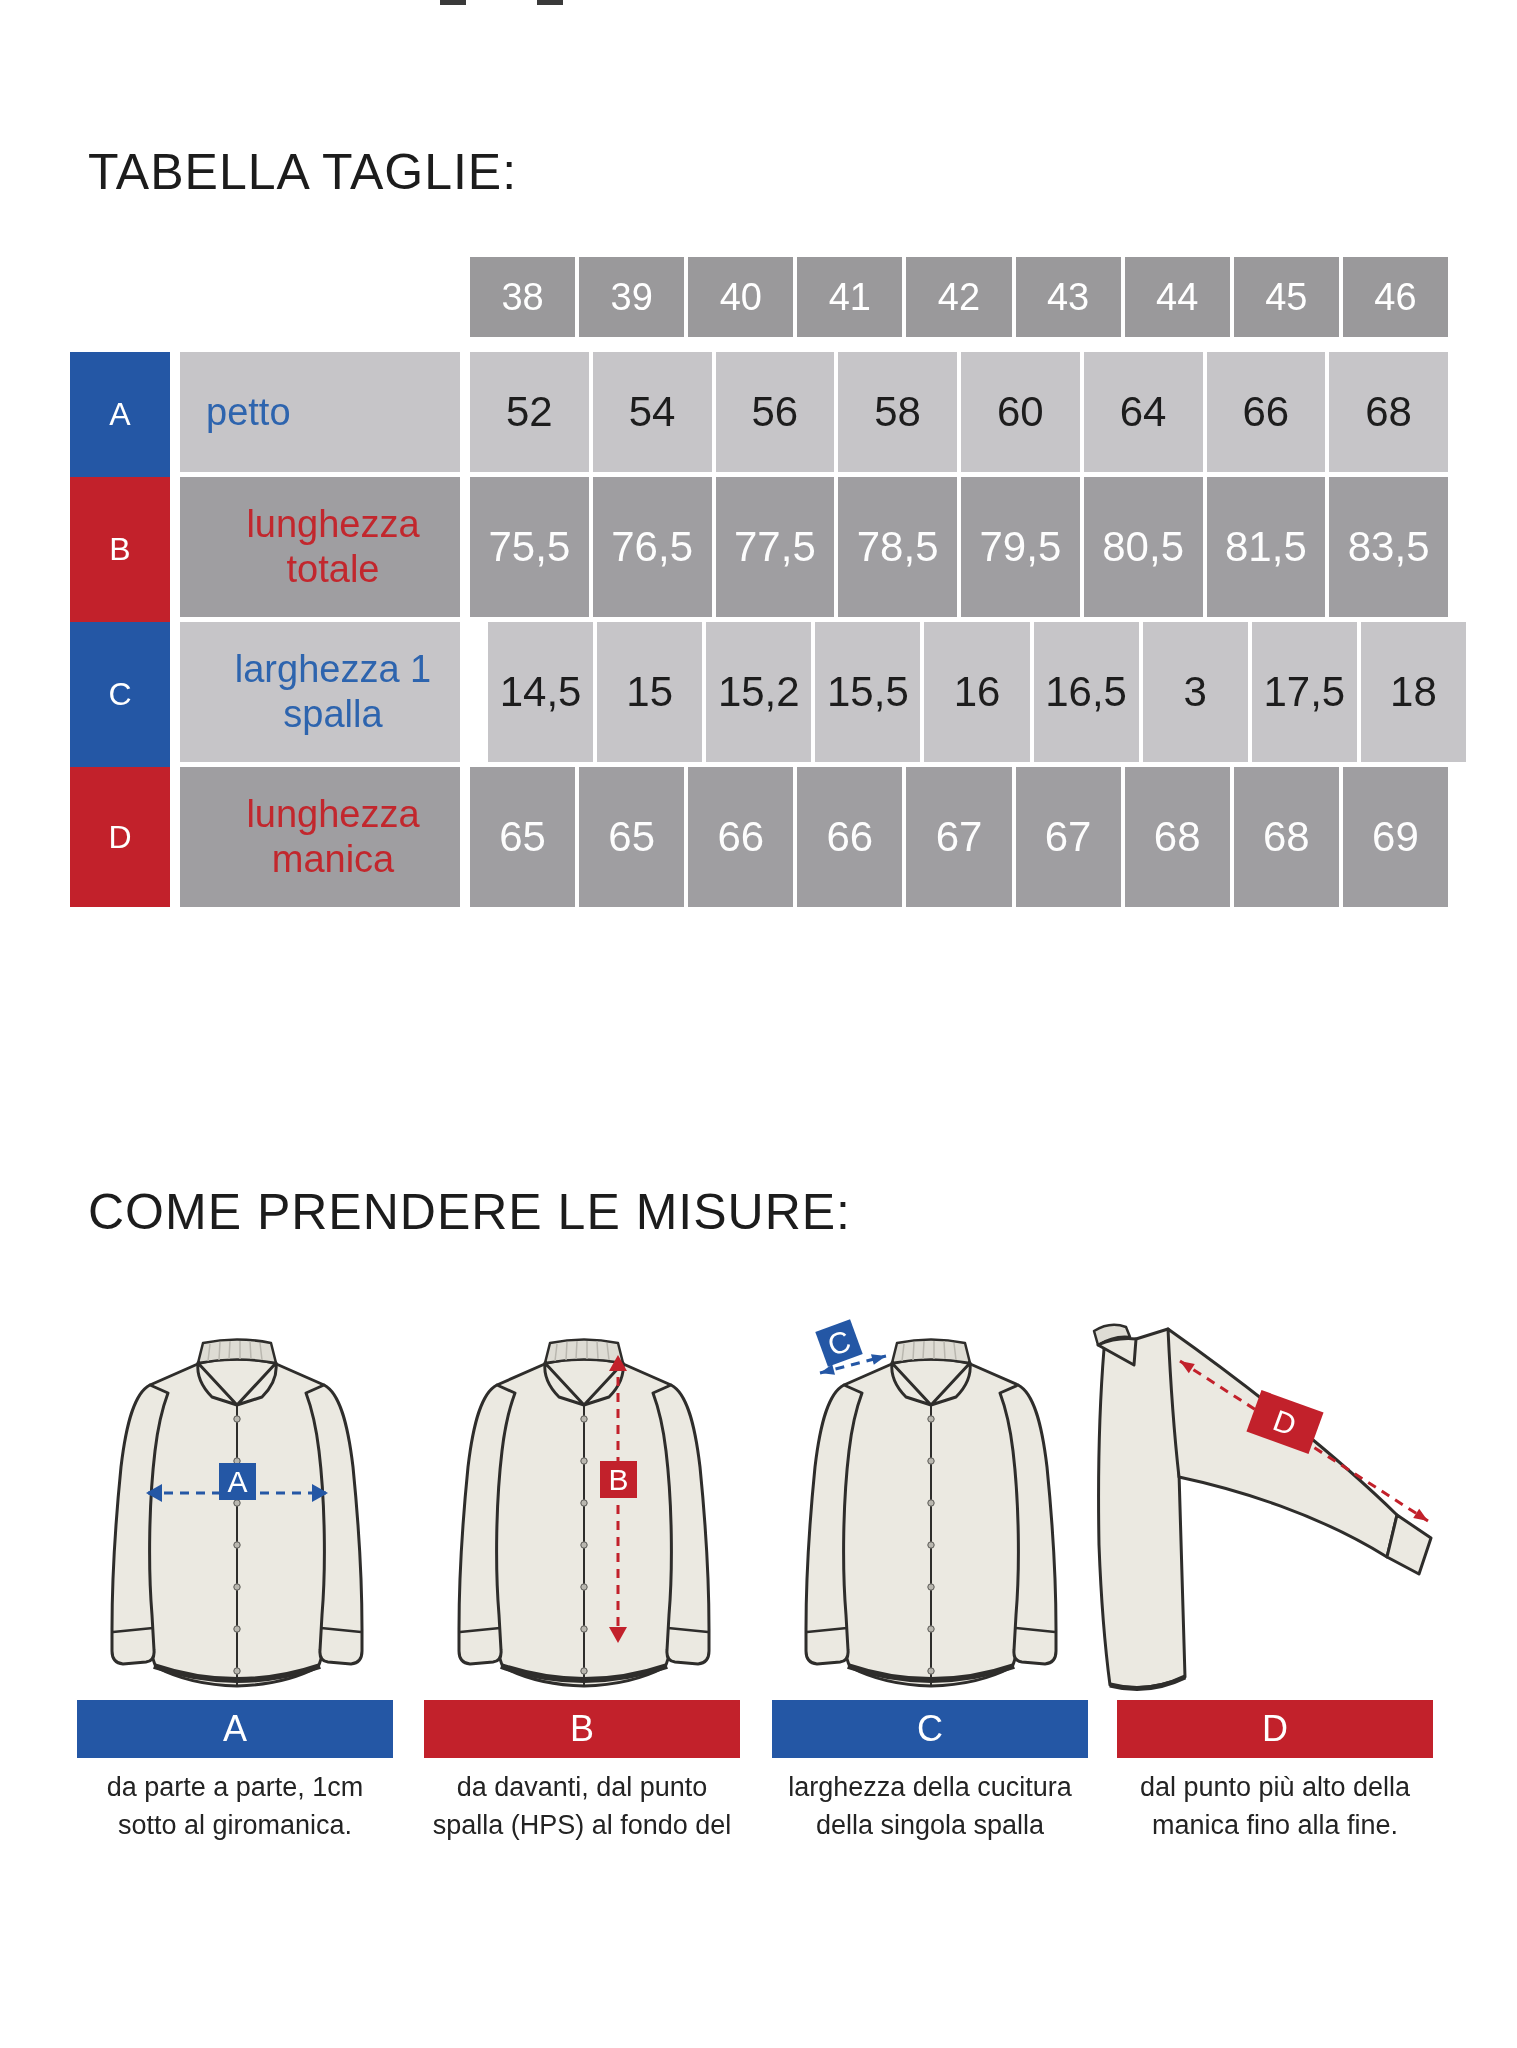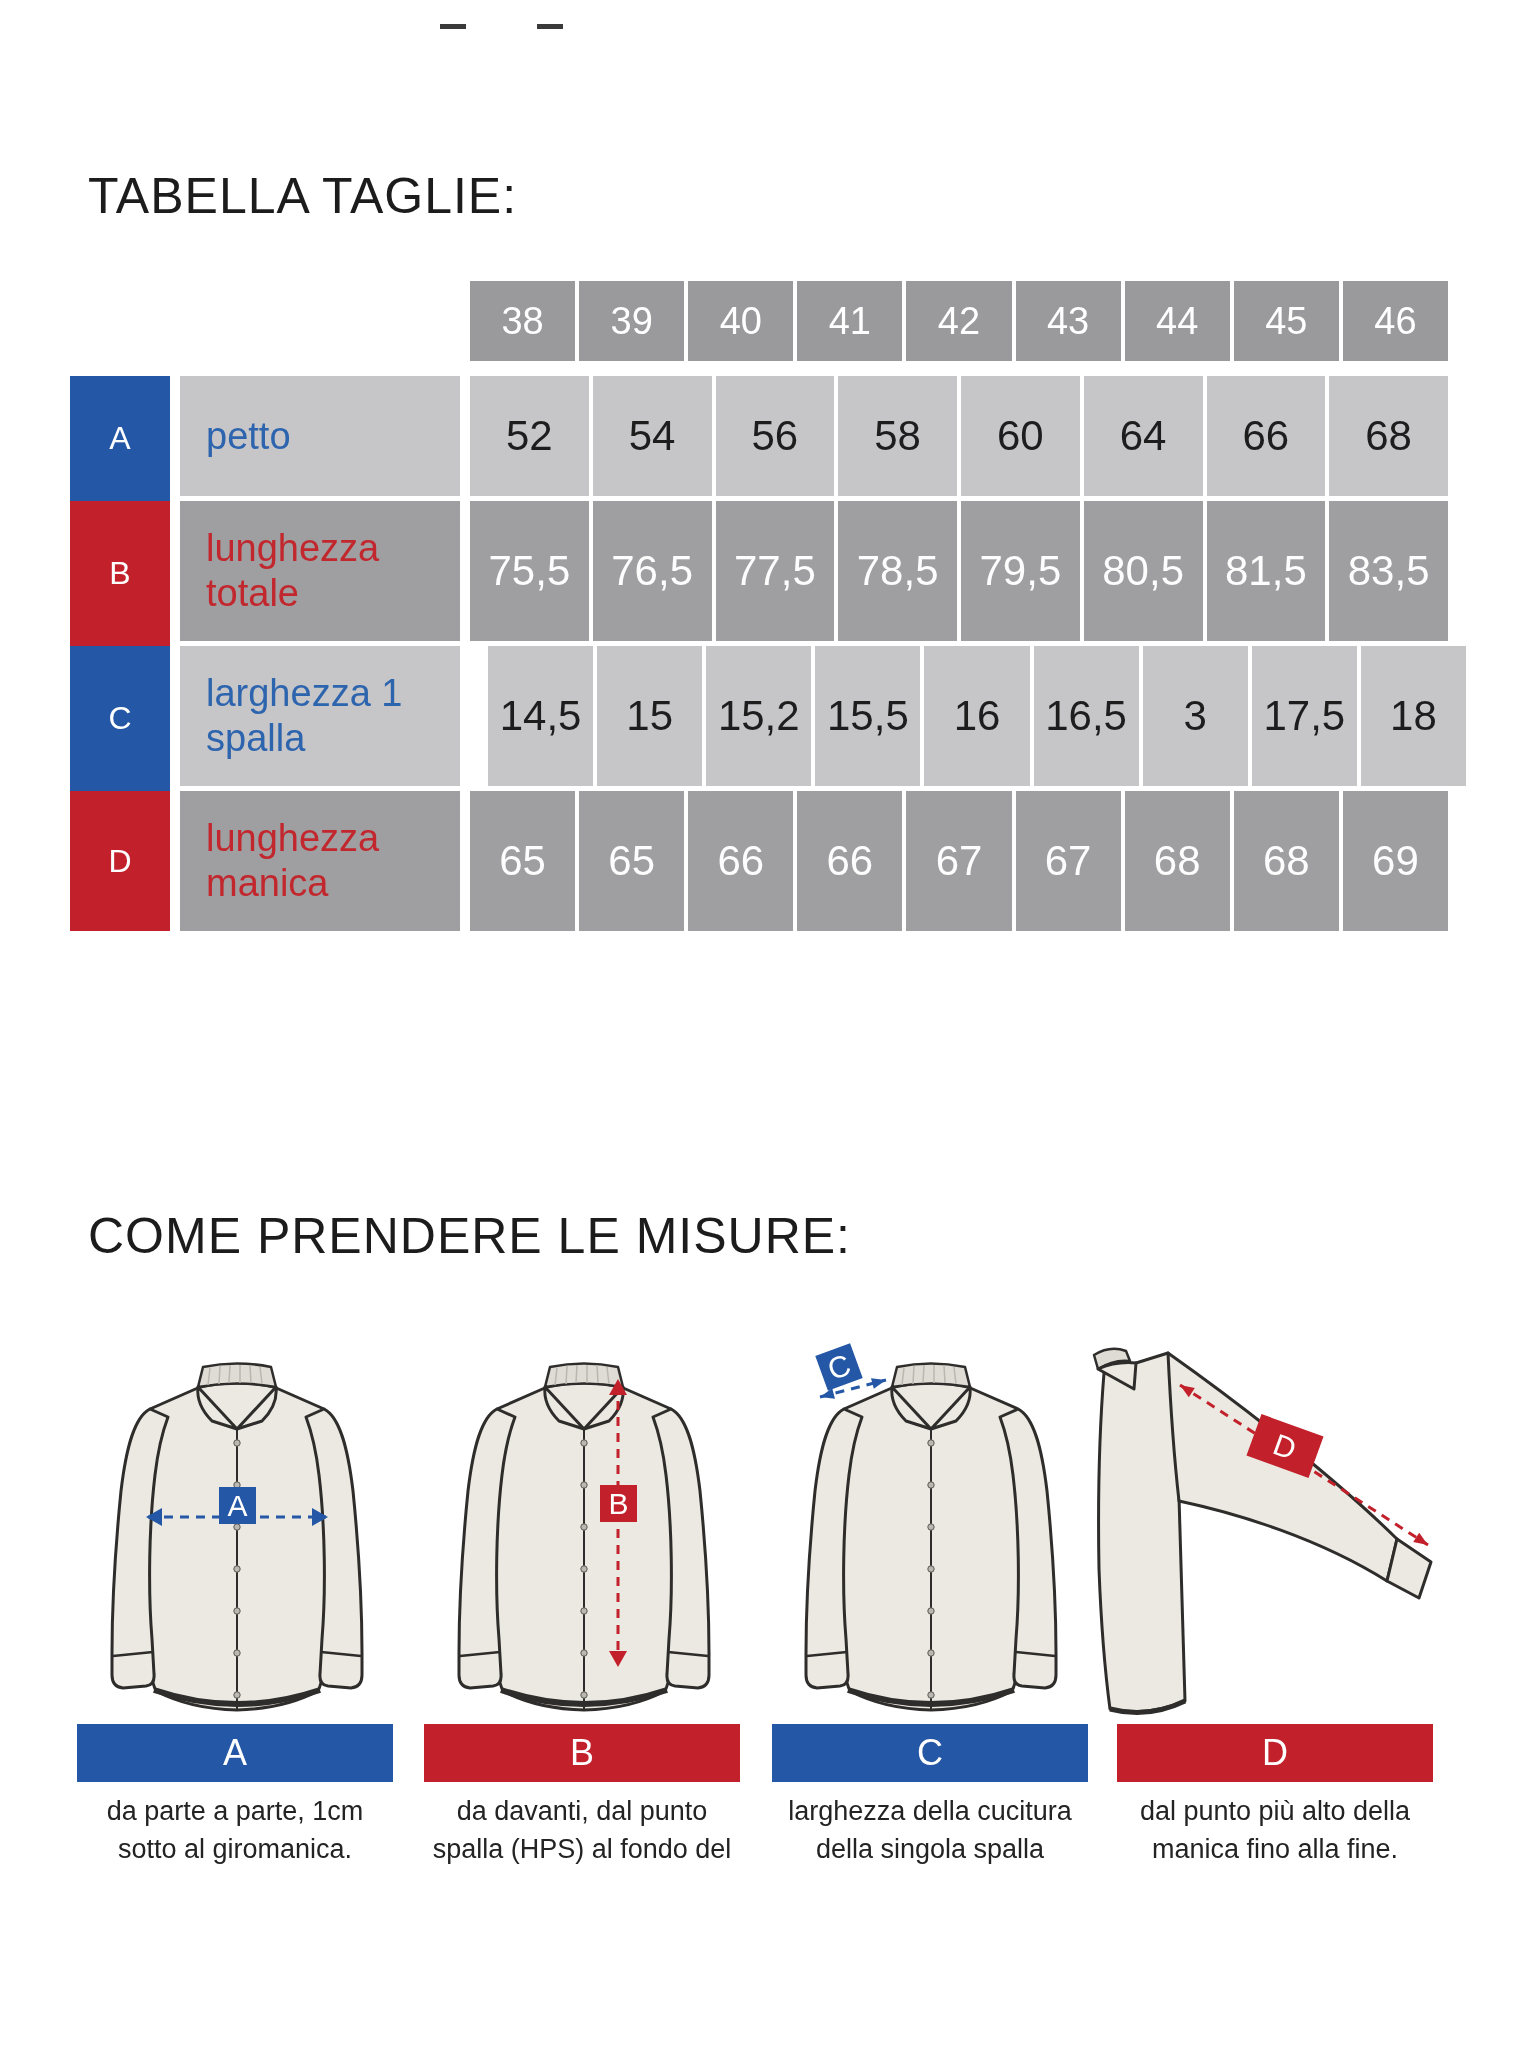--- a/index.html
+++ b/index.html
@@ -1,32 +1,32 @@
 <!DOCTYPE html>
 <html><head>
 <meta charset="utf-8">
 <style>
   html,body{margin:0;padding:0;background:#ffffff;}
   .page{position:relative;width:1517px;height:1852px;background:#ffffff;overflow:hidden;
-        font-family:"Liberation Sans", sans-serif;margin-top:24px;}
+        font-family:"Liberation Sans", sans-serif;}
   .crop-mark{position:absolute;top:0;height:5px;width:26px;background:#3a3a3a;}
   .m1{left:440px;} .m2{left:537px;}
   .title{position:absolute;left:88px;margin:0;font-weight:400;color:#1c1c1c;
          font-size:50px;letter-spacing:1px;white-space:nowrap;}
   .t1{top:143px;} .t2{top:1183px;}
 
   
   .sizes-row{position:absolute;left:470px;top:257px;width:978px;height:80px;display:flex;gap:4px;}
   .cell{flex:1;display:flex;align-items:center;justify-content:center;}
   .head{background:#9a999b;color:#ffffff;font-size:38px;}
   .letter-stack{position:absolute;left:70px;top:352px;width:100px;display:flex;flex-direction:column;}
   .letter{display:flex;align-items:center;justify-content:center;color:#ffffff;font-size:32px;}
   .bg-blue{background:#2457a5;} .bg-red{background:#c2212b;}
   .label-cell{position:absolute;left:180px;width:280px;display:flex;align-items:center;
-              box-sizing:border-box;padding-left:26px;font-size:38px;line-height:1.18;}
+              box-sizing:border-box;padding-left:26px;font-size:38px;line-height:1.18;text-align:center;}
   .vrow{position:absolute;left:470px;width:978px;display:flex;gap:4px;}
   .vcell{font-size:42px;}
   .light{background:#c6c5c8;color:#1d1d1d;}
   .dark{background:#9f9ea1;color:#fdfdfd;}
   .label-cell.light{color:#2d64ae;}
   .label-cell.dark{color:#c2272d;}
 
   
   .fig-svg{position:absolute;overflow:visible;}
   .sh-fill{fill:#ebe9e1;stroke:#2e2d2b;stroke-width:3;stroke-linejoin:round;}

